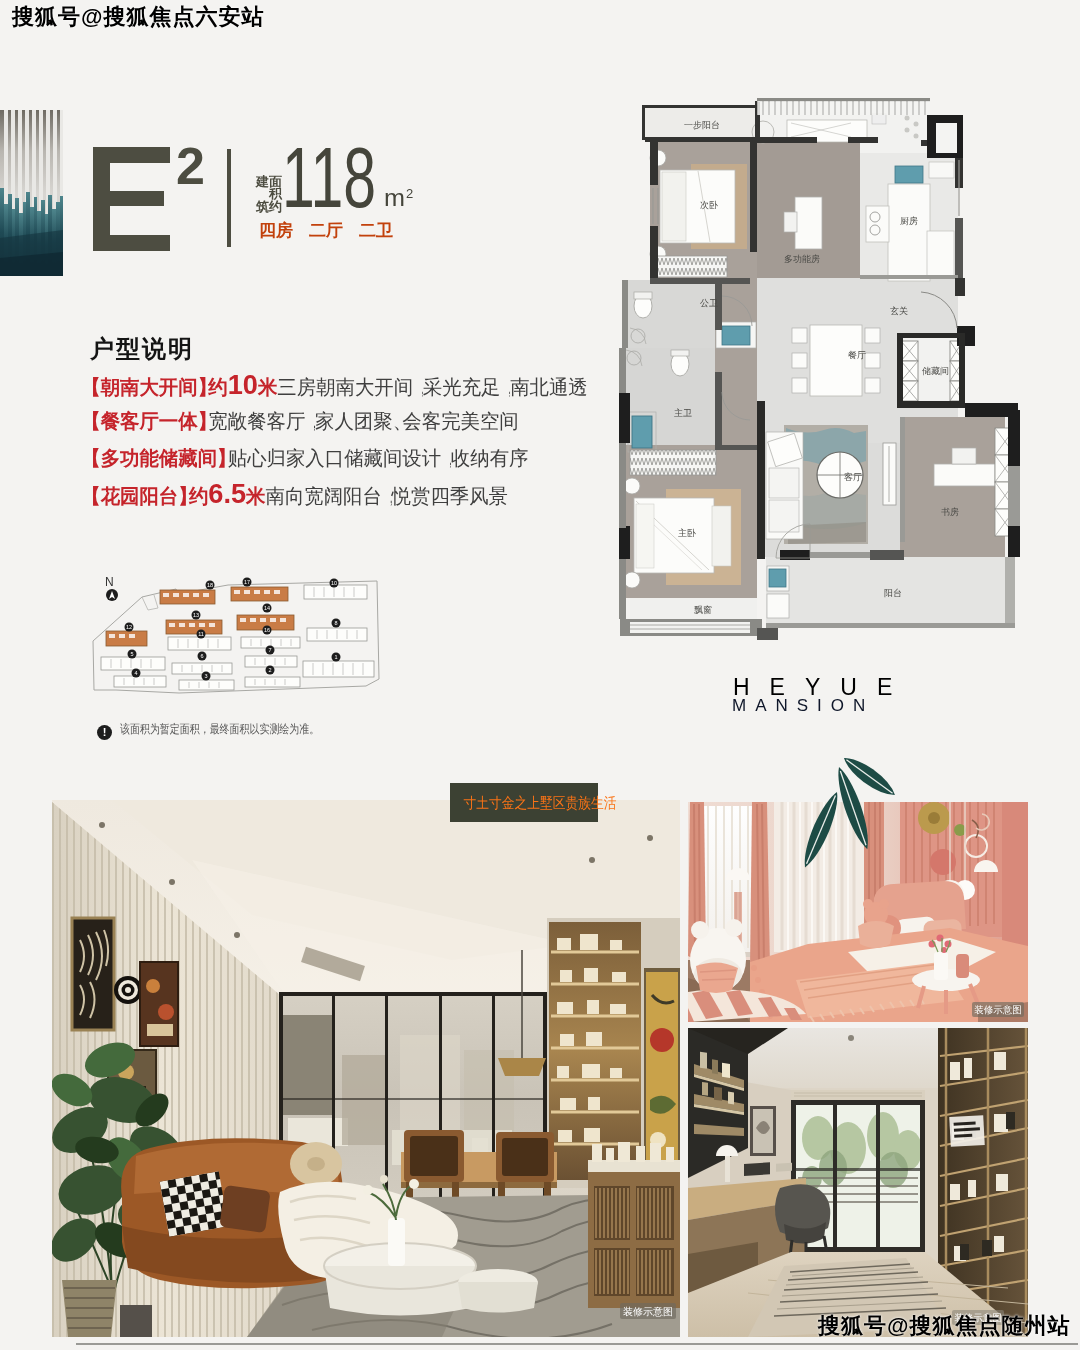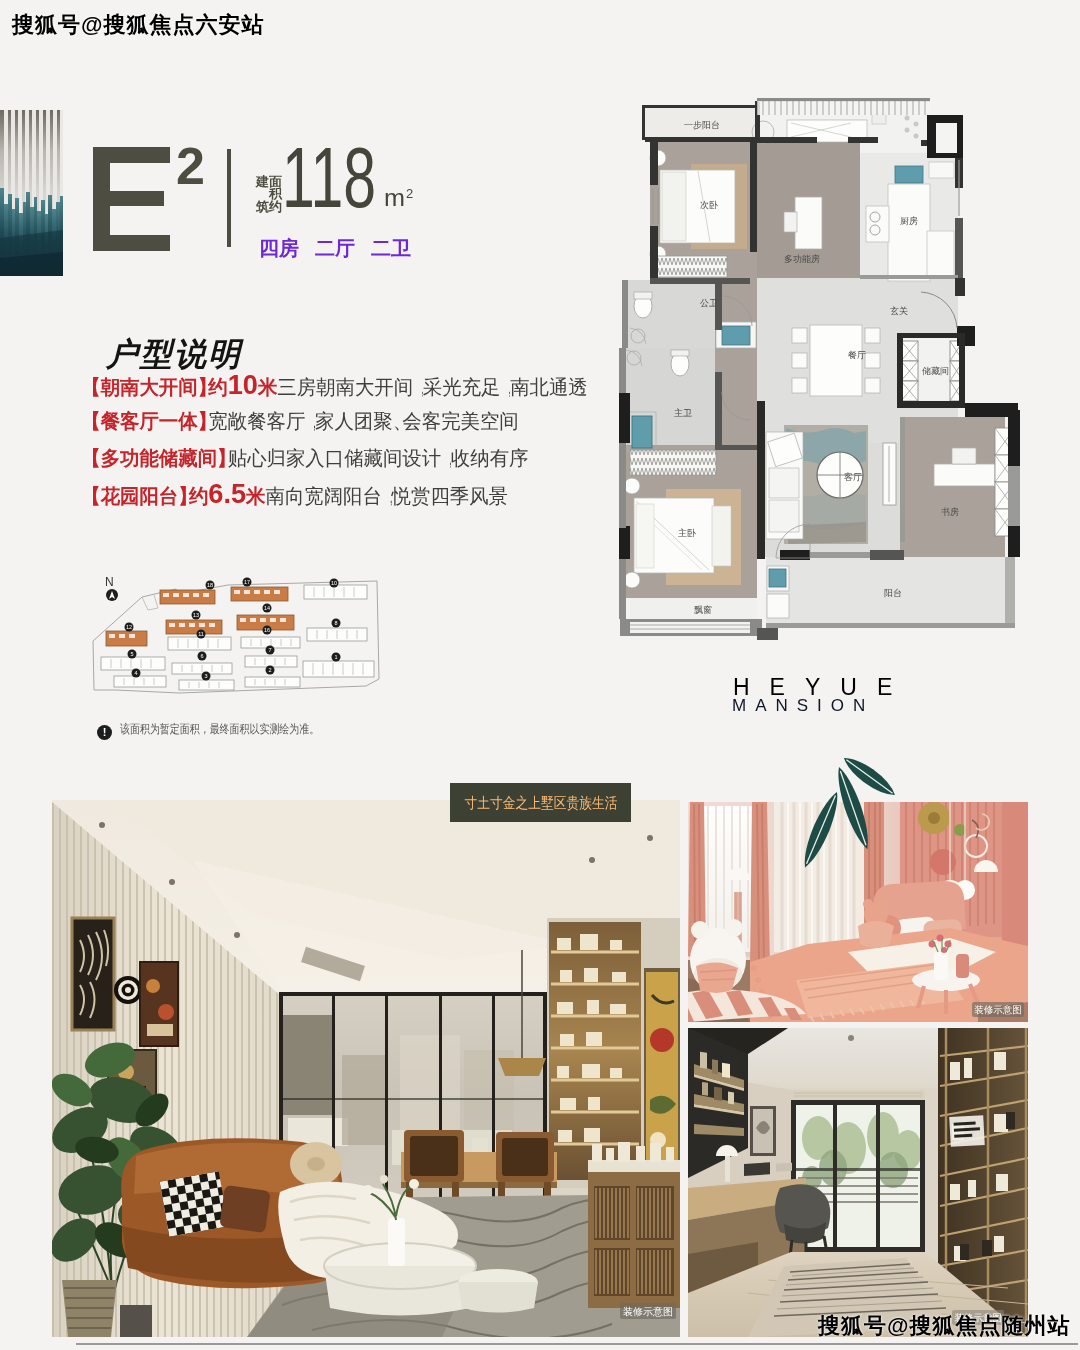--- a/index.html
+++ b/index.html
@@ -8,21 +8,21 @@
 .bl{height:36.4px;line-height:36.4px;white-space:nowrap;transform-origin:0 50%;}
 .rd{color:#c5242b;font-weight:bold;}
 .num{font-size:28px;}
 i{font-style:normal}
 .bo{display:inline-block;width:0.55em;overflow:hidden;height:1.25em;line-height:1.25em;vertical-align:-0.3em;}.bo b{font-weight:inherit;display:inline-block;margin-left:-0.45em;}
 .bc{display:inline-block;width:0.55em;overflow:hidden;height:1.25em;line-height:1.25em;vertical-align:-0.3em;}
 .cm{display:inline-block;width:0.5em;overflow:hidden;height:1.25em;line-height:1.25em;vertical-align:-0.3em;}
 </style></head>
 <body>
 
-<div class="abs wm" style="left:12px;top:10px;font-size:22px;">搜狐号@搜狐焦点六安站</div>
+<div class="abs wm" style="left:12px;top:2px;font-size:22px;">搜狐号@搜狐焦点六安站</div>
 
 <div class="abs" style="left:0;top:110px;">
 <svg width="63" height="166" viewBox="0 0 63 166">
 <defs>
 <linearGradient id="stg" x1="0" y1="0" x2="0" y2="1">
 <stop offset="0" stop-color="#6e6a62"></stop>
           <stop offset="0.25" stop-color="#b9b6b0"></stop>
           <stop offset="0.5" stop-color="#d7d5d1"></stop>
 </linearGradient>
 <linearGradient id="stt" x1="0" y1="0" x2="0" y2="1">
@@ -87,23 +87,23 @@
 </div>
 
 <div class="abs" style="left:282px;top:146px;width:180px;height:70px;">
 <svg width="180" height="70" viewBox="0 0 180 70">
 <text x="0" y="61" font-size="86" fill="#45453b" font-family="Liberation Sans" textLength="94" lengthAdjust="spacingAndGlyphs">118</text>
 <text x="102" y="60" font-size="24" fill="#45453b" font-family="Liberation Sans" textLength="21" lengthAdjust="spacingAndGlyphs">m</text>
 <text x="124" y="52" font-size="13" fill="#45453b" font-family="Liberation Sans">2</text>
 </svg>
 </div>
 
-<div class="abs" style="left:259px;top:235px;font-size:20px;font-weight:bold;color:#6d28d9;white-space:nowrap;">四房<span style="margin-left:16px;">二厅</span><span style="margin-left:16px;">二卫</span></div>
-
-<div class="abs" style="left:106px;top:333px;font-size:32px;font-weight:bold;color:#141414;letter-spacing:2px;font-style:italic;">户型说明</div>
+<div class="abs" style="left:259px;top:219px;font-size:17px;font-weight:bold;color:#c2410c;white-space:nowrap;">四房<span style="margin-left:16px;">二厅</span><span style="margin-left:16px;">二卫</span></div>
+
+<div class="abs" style="left:90px;top:333px;font-size:24px;font-weight:bold;color:#141414;letter-spacing:2px;">户型说明</div>
 
 <div class="abs" style="left:90px;top:367px;width:560px;font-size:20px;color:#3f3f3f;">
 <div class="bl" style="transform:scaleX(0.97);"><span class="rd"><i class="bo"><b>【</b></i>朝南大开间<i class="bc">】</i>约<span class="num">10</span>米</span>三房朝南大开间<i class="cm">，</i>采光充足<i class="cm">，</i>南北通透</div>
 <div class="bl" style="transform:scaleX(0.97);"><span class="rd"><i class="bo"><b>【</b></i>餐客厅一体<i class="bc">】</i></span>宽敞餐客厅<i class="cm">，</i>家人团聚<i class="cm">、</i>会客完美空间</div>
 <div class="bl" style="transform:scaleX(0.97);"><span class="rd"><i class="bo"><b>【</b></i>多功能储藏间<i class="bc">】</i></span>贴心归家入口储藏间设计<i class="cm">，</i>收纳有序</div>
 <div class="bl" style="transform:scaleX(0.97);"><span class="rd"><i class="bo"><b>【</b></i>花园阳台<i class="bc">】</i>约<span class="num">6.5</span>米</span>南向宽阔阳台<i class="cm">，</i>悦赏四季风景</div>
 </div>
 
 <div class="abs" style="left:92px;top:568px;">
 <svg width="300" height="140" viewBox="0 0 300 140">
@@ -424,21 +424,21 @@
 <text x="232" y="262">餐厅</text>
 <text x="228" y="384">客厅</text>
 <text x="62" y="440">主卧</text>
 <text x="325" y="419">书房</text>
 <text x="78" y="517">飘窗</text>
 <text x="268" y="500">阳台</text>
 </g>
 </svg>
 </div>
 
-<div class="abs" style="left:450px;top:783px;width:181px;height:39px;background:#3c4133;color:#fdba74;font-size:15px;text-align:right;line-height:39px;z-index:30;white-space:nowrap;"><span style="display:inline-block;transform:scaleX(0.85);transform-origin:50% 50%;">寸土寸金之上墅区贵族生活</span></div>
+<div class="abs" style="left:450px;top:783px;width:148px;height:39px;background:#3c4133;color:#f97316;font-size:15px;text-align:right;line-height:39px;z-index:30;white-space:nowrap;"><span style="display:inline-block;transform:scaleX(0.85);transform-origin:50% 50%;">寸土寸金之上墅区贵族生活</span></div>
 
 <div class="abs" style="left:52px;top:800px;width:628px;height:537px;overflow:hidden;">
 <svg width="628" height="537" viewBox="0 0 628 537">
 <defs>
 <linearGradient id="lr-ceil" x1="0" y1="0" x2="0" y2="1">
 <stop offset="0" stop-color="#efe9df"></stop>
           <stop offset="1" stop-color="#f6f1e8"></stop>
 </linearGradient>
 <linearGradient id="lr-slat" x1="0" y1="0" x2="1" y2="0">
 <stop offset="0" stop-color="#d9d1c1"></stop>

